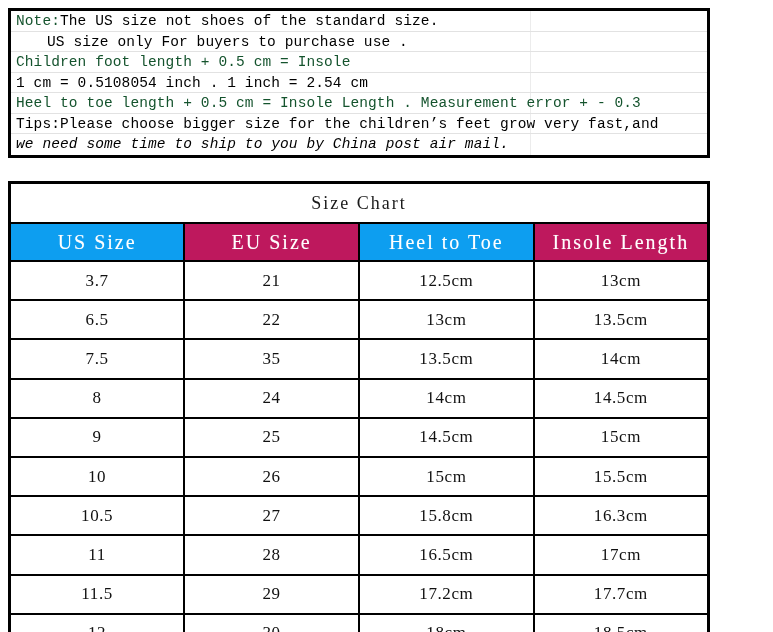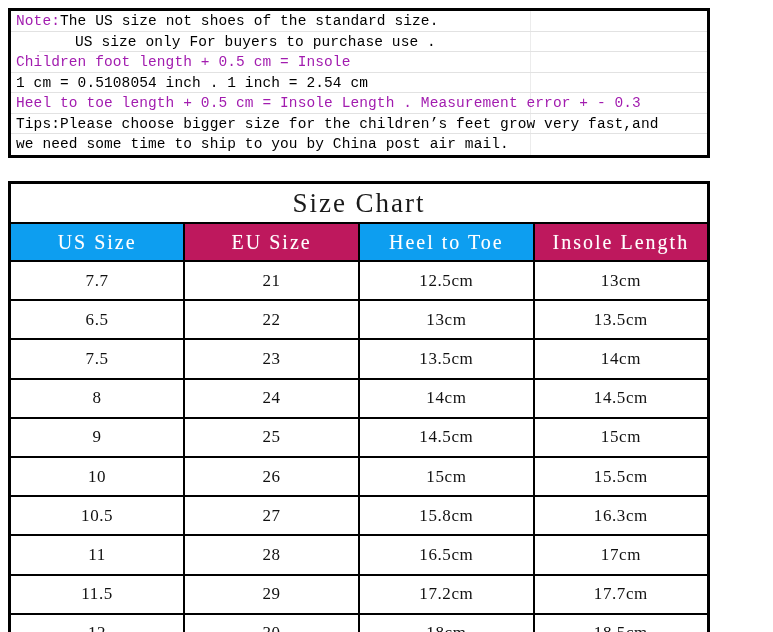--- a/index.html
+++ b/index.html
@@ -39,33 +39,34 @@
     font-size: 14.5px;
     letter-spacing: 0.1px;
     color: #000000;
     padding-left: 5px;
     border-bottom: 1px solid #e2e2e2;
     box-sizing: border-box;
     overflow: visible;
   }
   .note-line:last-child {
     border-bottom: none;
+    font-style: italic;
   }
   
   .note-vrule {
     position: absolute;
     left: 519px;
     top: 0;
     bottom: 0;
     width: 1px;
     background: #ececec;
     pointer-events: none;
   }
-  .red { color: #a21caf; }
-  .indent { padding-left: 36px; margin-left: 28px; }
+  .red { color: #14532d; }
+  .indent { padding-left: 36px; }
   .note-line .seg { display: inline; }
 
   
   .size-table {
     position: absolute;
     left: 8px;
     top: 181px;
     width: 702px;
     border-collapse: collapse;
     table-layout: fixed;
@@ -73,21 +74,21 @@
   }
   .size-table td, .size-table th {
     border: 2px solid #000000;
     padding: 0;
     text-align: center;
     vertical-align: middle;
   }
   .title-row td {
     height: 38px;
     font-family: "Liberation Serif", "DejaVu Serif", serif;
-    font-size: 27px;
+    font-size: 18px;
     letter-spacing: 2px;
     color: #1a1a1a;
     background: #ffffff;
     border-left: 3px solid #000;
     border-right: 3px solid #000;
     border-top: 3px solid #000;
     border-bottom: 2px solid #000;
   }
   .head-row th {
     height: 36px;
@@ -137,34 +138,34 @@
       </tr>
       <tr class="head-row" id="head-row">
           <th class="head-blue">US Size</th>
           <th class="head-red">EU Size</th>
           <th class="head-blue">Heel to Toe</th>
           <th class="head-red">Insole Length</th>
         </tr>
     </tbody>
     <tbody id="table-body">
         <tr class="body-row">
-          <td>7.7</td>
+          <td>3.7</td>
           <td>21</td>
           <td>12.5cm</td>
           <td>13cm</td>
         </tr>
         <tr class="body-row">
           <td>6.5</td>
           <td>22</td>
           <td>13cm</td>
           <td>13.5cm</td>
         </tr>
         <tr class="body-row">
           <td>7.5</td>
-          <td>23</td>
+          <td>35</td>
           <td>13.5cm</td>
           <td>14cm</td>
         </tr>
         <tr class="body-row">
           <td>8</td>
           <td>24</td>
           <td>14cm</td>
           <td>14.5cm</td>
         </tr>
         <tr class="body-row">

